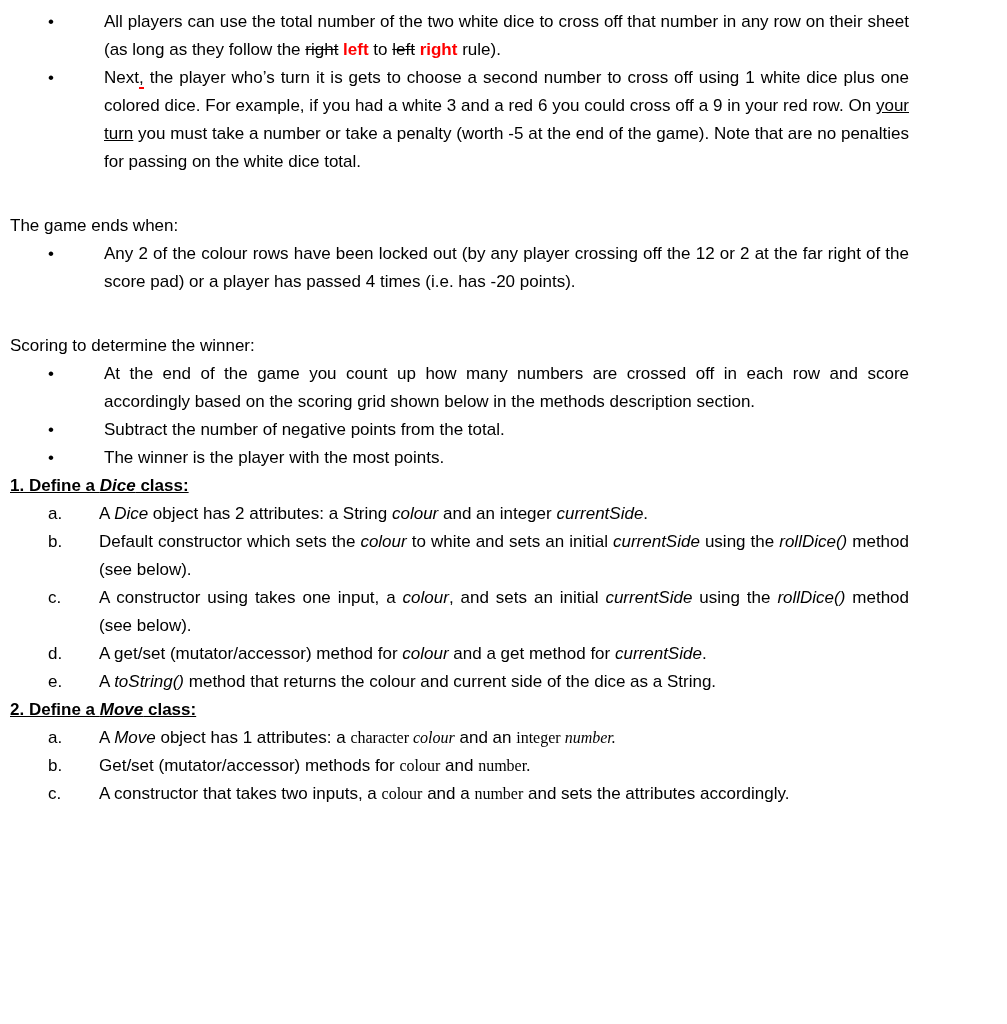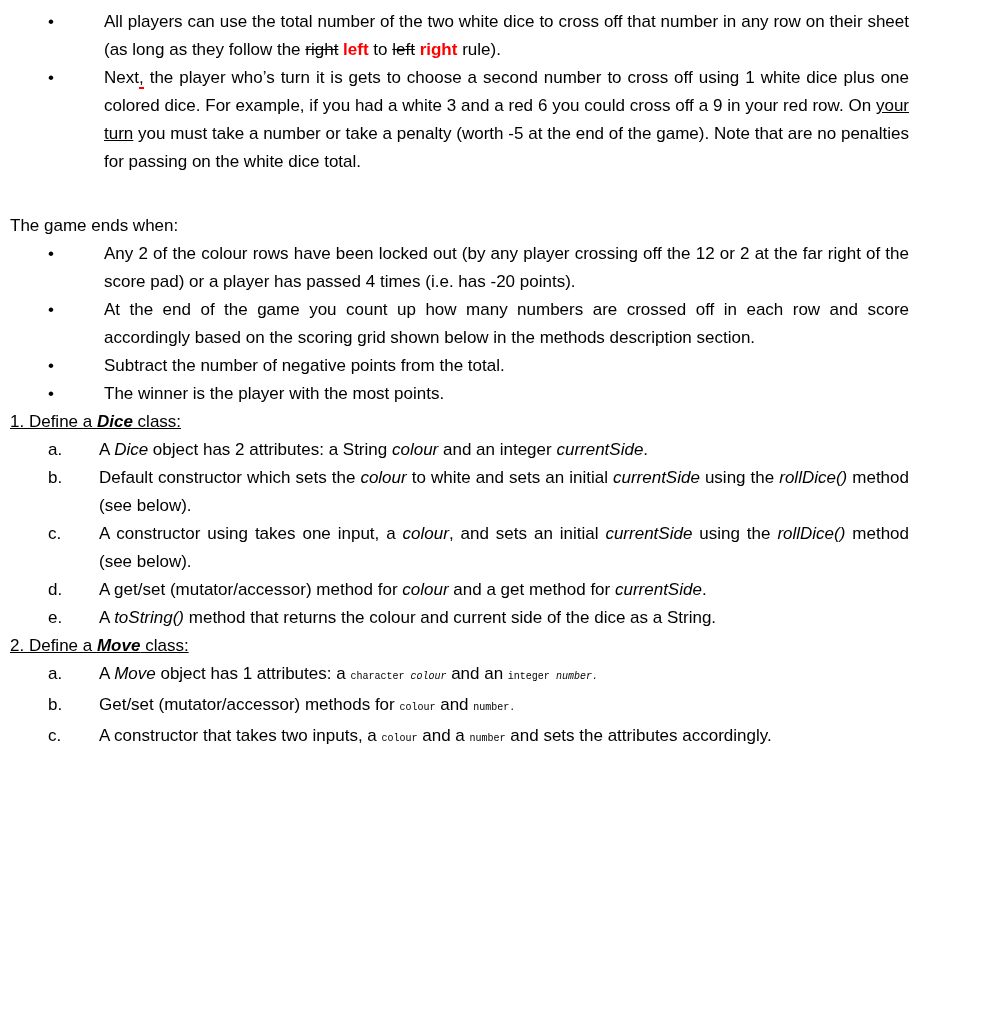--- a/index.html
+++ b/index.html
@@ -43,23 +43,23 @@
     font-weight: bold;
     text-align: left;
     margin: 0;
   }
 
   
   .i { font-style: italic; }
   .u { text-decoration: underline; }
   .strike { text-decoration: line-through; }
   .red { color: #ff0000; font-weight: bold; }
-  .bu { font-weight: normal; text-decoration: underline; }
+  .bu { font-weight: bold; text-decoration: underline; }
   .biu { font-weight: bold; font-style: italic; text-decoration: underline; }
-  .mono { font-family: Liberation Mono, monospace; font-size: 10px; }
+  .mono { font-family: Liberation Serif, serif; font-size: 16px; }
   .mono.i { font-style: italic; }
   .cmark { border-bottom: 2px solid #ff0000; }
 </style>
 </head>
 <body>
 
 <div class="doc">
 
   <div class="bullet">
     <span class="marker">•</span>
@@ -71,20 +71,21 @@
     <p><span>Next</span><span class="cmark">,</span><span> the player who’s turn it is gets to choose a second number to cross off using 1 white dice plus one colored dice.  For example, if you had a white 3 and a red 6 you could cross off a 9 in your red row. On </span><span class="u">your turn</span><span> you must take a number or take a penalty (worth -5 at the end of the game).  Note that are no penalties for passing on the white dice total.</span></p>
   </div>
 
   <p class="para mt"><span>The game ends when:</span></p>
 
   <div class="bullet">
     <span class="marker">•</span>
     <p><span>Any 2 of the colour rows have been locked out (by any player crossing off the 12 or 2 at the far right of the score pad) or a player has passed 4 times (i.e. has -20 points).</span></p>
   </div>
 
+  <p class="para mt"><span>Scoring to determine the winner:</span></p>
 
   <div class="bullet">
     <span class="marker">•</span>
     <p><span>At the end of the game you count up how many numbers are crossed off in each row and score accordingly based on the scoring grid shown below in the methods description section.</span></p>
   </div>
 
   <div class="bullet">
     <span class="marker">•</span>
     <p><span>Subtract the number of negative points from the total.</span></p>
   </div>

